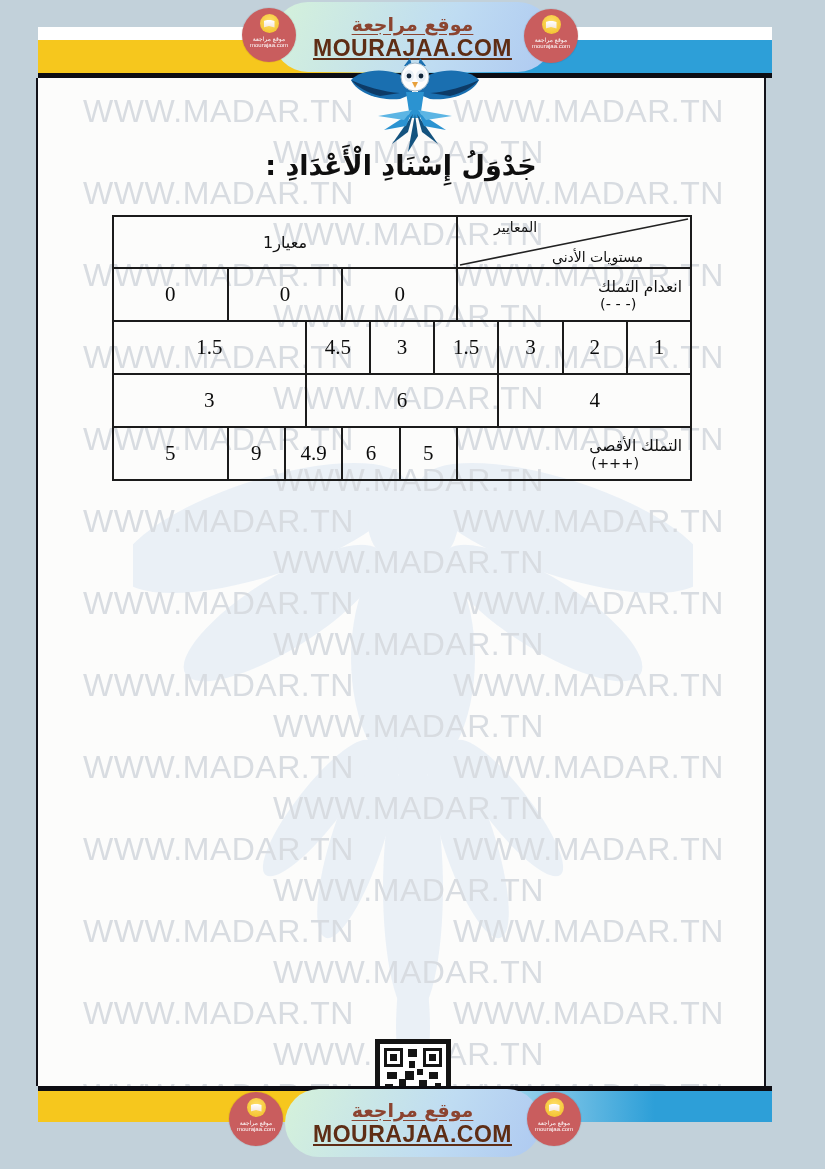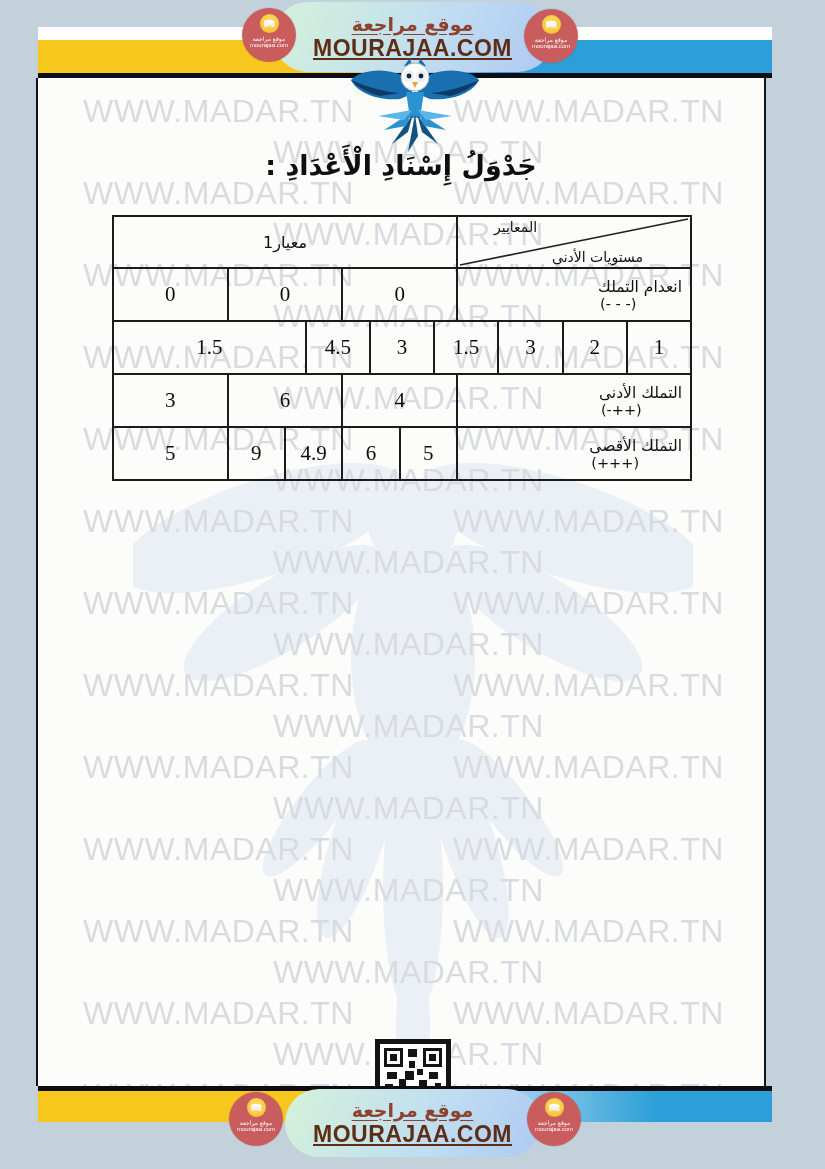--- a/index.html
+++ b/index.html
@@ -268,23 +268,20 @@
         </div>
         <div class="gt-cell gt-col">
           <div class="gt-subwrap">
             <div class="gt-sub">
               <div class="num">1.5</div>
             </div>
           </div>
         </div>
       </div>
       <div class="gt-row">
-        <div class="gt-cell gt-labelcell">
-          <div class="gt-label">التملك الأدنى<div class="signs">(-++)</div></div>
-        </div>
         <div class="gt-cell gt-col">
           <div class="gt-subwrap">
             <div class="gt-sub">
               <div class="num">4</div>
             </div>
           </div>
         </div>
         <div class="gt-cell gt-col">
           <div class="gt-subwrap">
             <div class="gt-sub">

